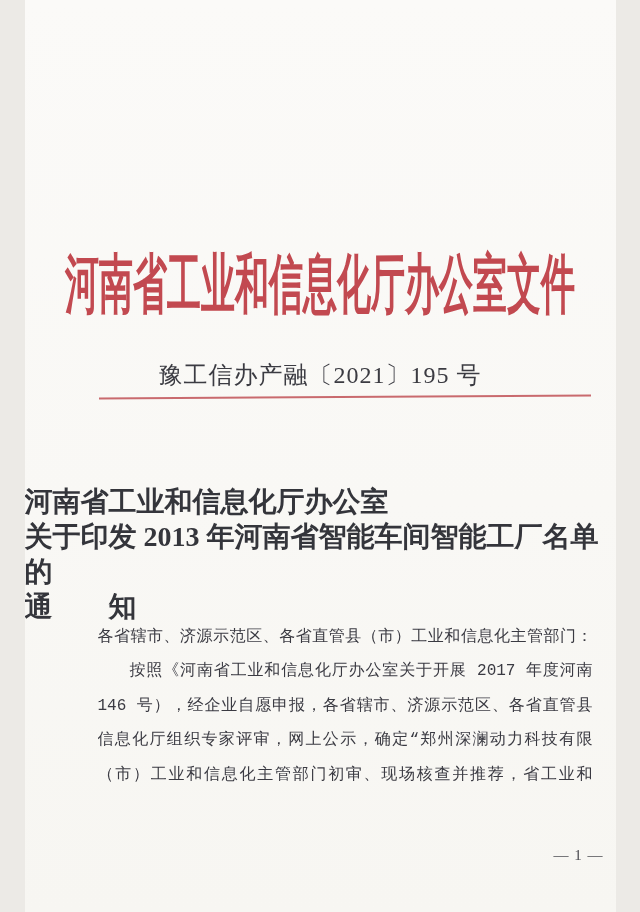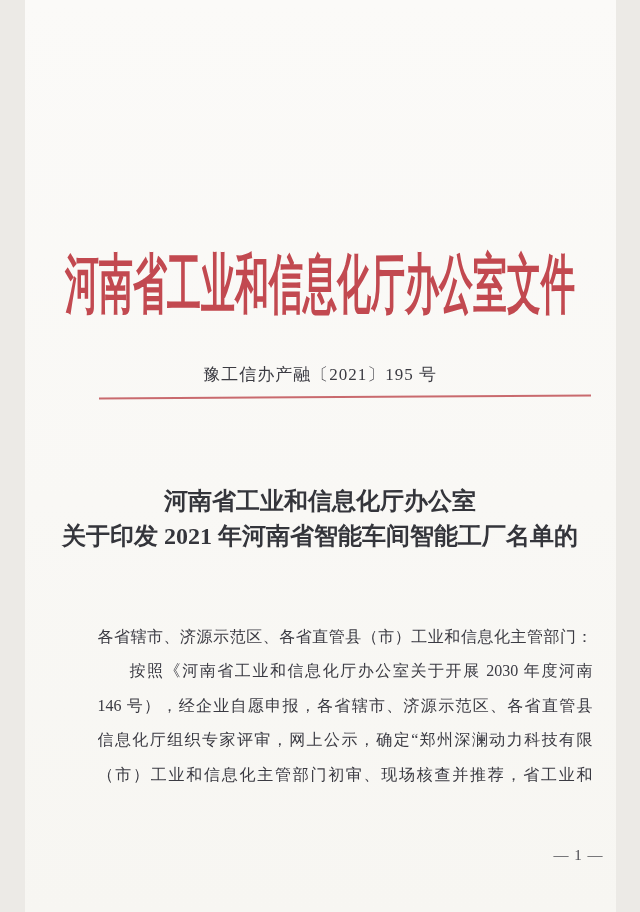--- a/index.html
+++ b/index.html
@@ -35,63 +35,64 @@
     transform: scaleY(1.9);
     transform-origin: center top;
   }
   
   .docnum {
     position: absolute;
     top: 363px;
     left: 0;
     width: 100%;
     text-align: center;
-    font-size: 17px;
+    font-size: 24px;
     line-height: 24px;
     color: #3b3b42;
     letter-spacing: 1px;
   }
   
   .rule {
     position: absolute;
     top: 396px;
     left: 74px;
     width: 492px;
     height: 2px;
     background: #c96a6e;
     transform: rotate(-0.35deg);
   }
   
   .title {
     position: absolute;
     top: 484px;
     left: 0;
     width: 100%;
-    text-align: center;
+    text-align: left;
     font-weight: bold;
-    font-size: 24px;
+    font-size: 28px;
     line-height: 35px;
     color: #34353b;
   }
   
   .body-text {
     position: absolute;
     top: 620px;
     left: 73px;
     width: 495px;
     font-size: 16px;
     color: #3a3a42;
   }
   .body-line {
     height: 34.4px;
     line-height: 34.4px;
     text-align: justify;
     text-align-last: justify;
     overflow: hidden;
     white-space: nowrap;
+    font-family: Liberation Mono, monospace;
   }
   .body-line.indent {
     text-indent: 32px;
   }
   
   .pagenum {
     position: absolute;
     top: 845px;
     left: 516px;
     width: 76px;
@@ -110,26 +111,27 @@
   <div class="banner">
     <span class="banner-text">河南省工业和信息化厅办公室文件</span>
   </div>
 
   <div class="docnum">豫工信办产融〔2021〕195 号</div>
 
   <div class="rule"></div>
 
   <div class="title">
     <div class="title-line">河南省工业和信息化厅办公室</div>
-    <div class="title-line">关于印发 2021 年河南省智能车间智能工厂名单的</div>
+    <div class="title-line">关于印发 2013 年河南省智能车间智能工厂名单的</div>
+    <div class="title-line">通　　知</div>
   </div>
 
   <div class="body-text">
     <div class="body-line">各省辖市、济源示范区、各省直管县（市）工业和信息化主管部门：</div>
-    <div class="body-line indent">按照《河南省工业和信息化厅办公室关于开展 2030 年度河南</div>
+    <div class="body-line indent">按照《河南省工业和信息化厅办公室关于开展 2017 年度河南</div>
     <div class="body-line">146 号），经企业自愿申报，各省辖市、济源示范区、各省直管县</div>
     <div class="body-line">信息化厅组织专家评审，网上公示，确定“郑州深澜动力科技有限</div>
     <div class="body-line">（市）工业和信息化主管部门初审、现场核查并推荐，省工业和</div>
   </div>
 
   <div class="pagenum">— 1 —</div>
 
 </div>
 
 </body></html>

